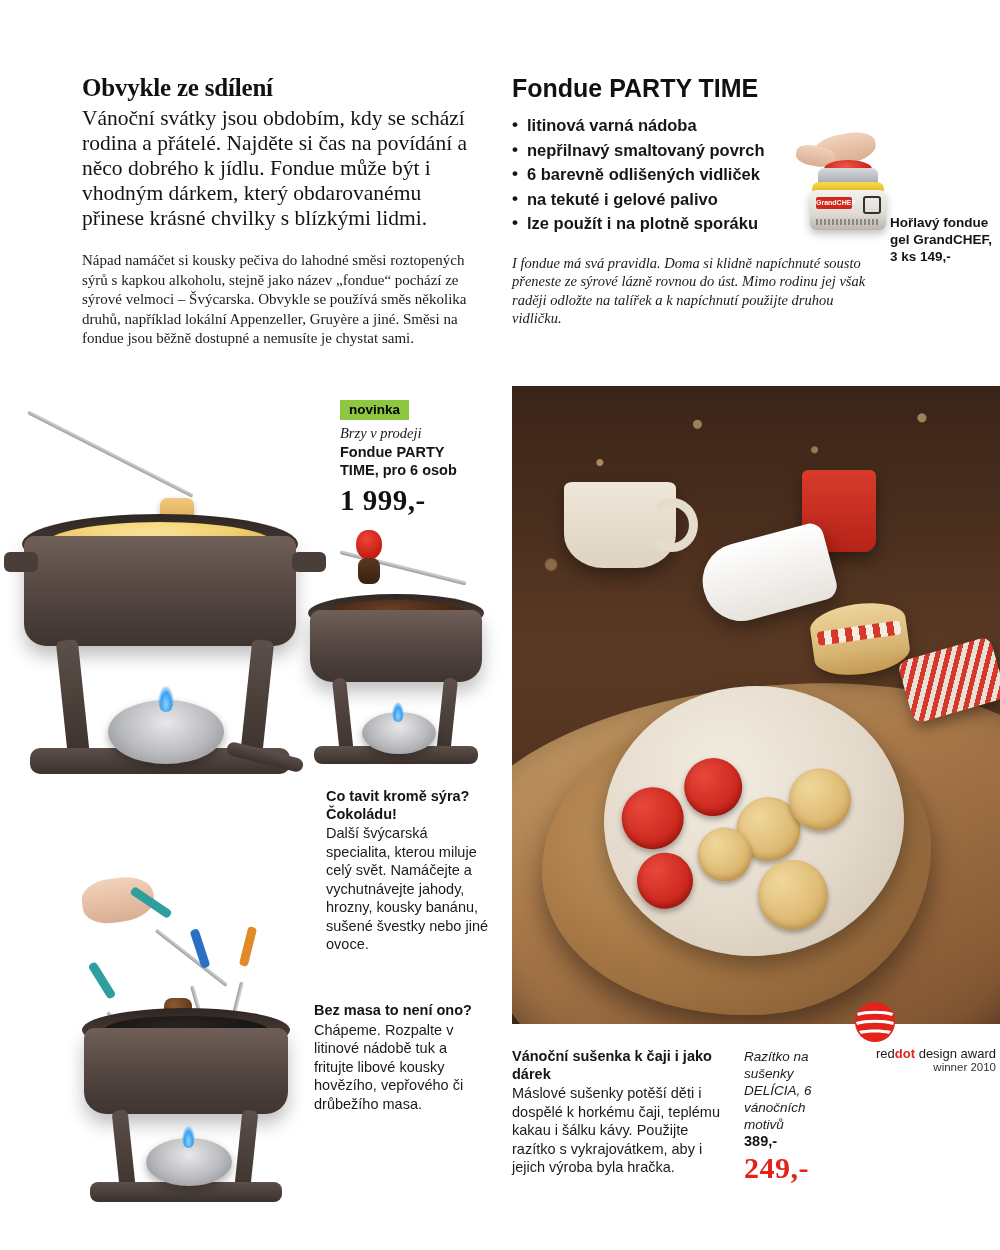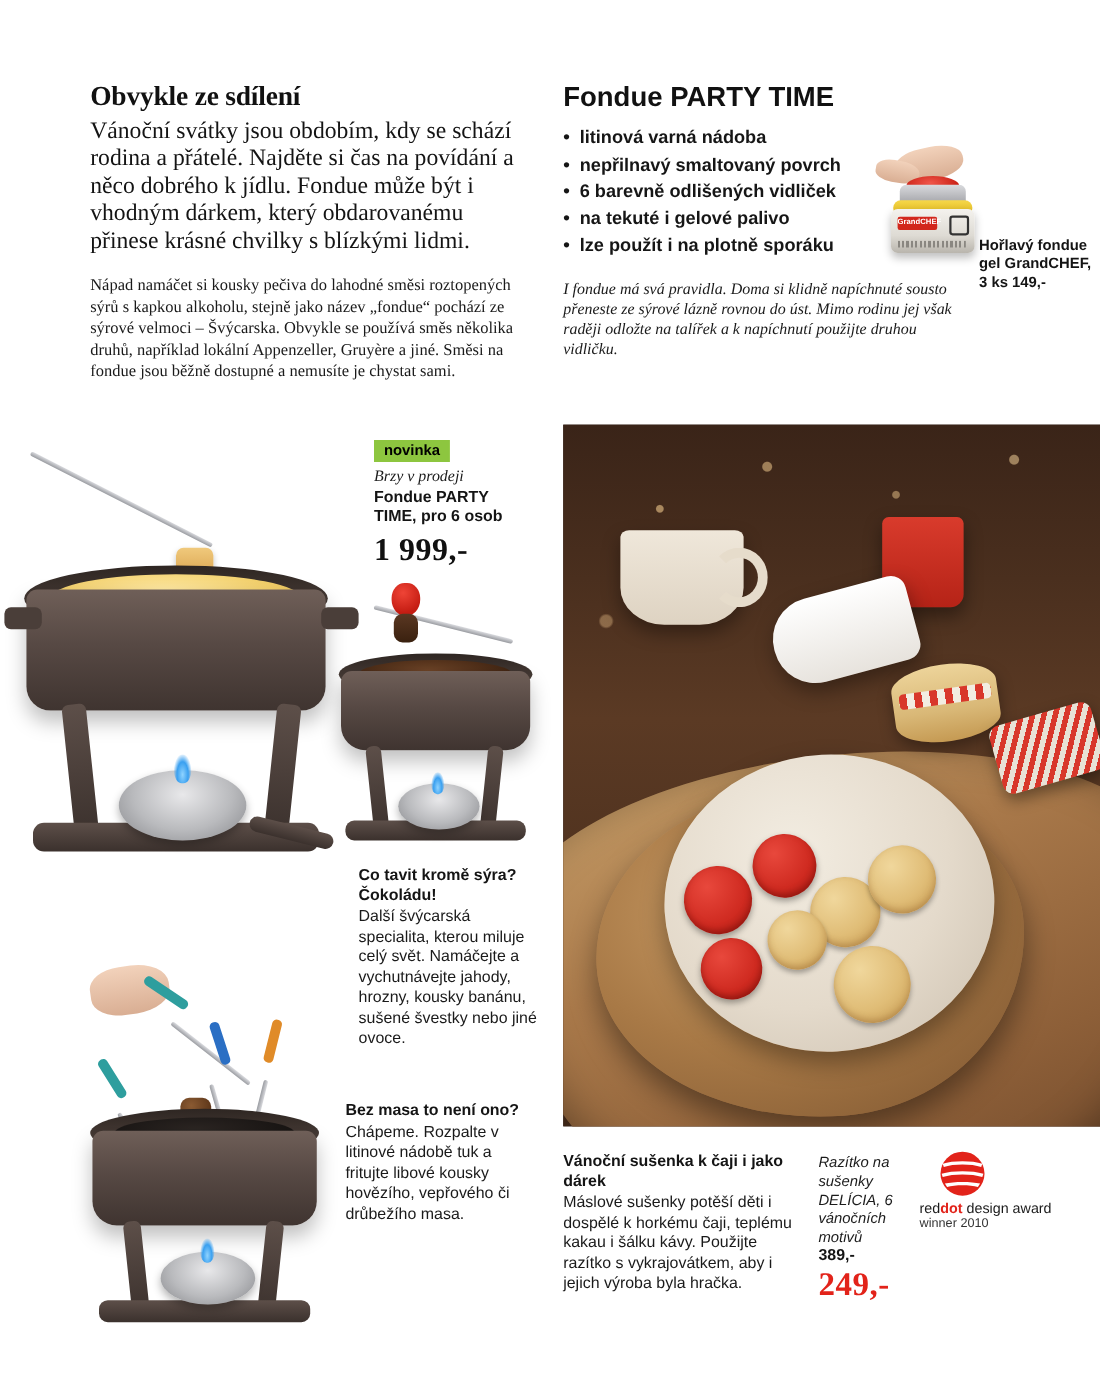--- a/index.html
+++ b/index.html
@@ -115,21 +115,21 @@
   #cookie-block { position:absolute; left:512px; top:1048px; width:215px; }
   #stamp-block  { position:absolute; left:744px; top:1048px; width:105px; }
   .price-red {
     font-family:"Liberation Serif", serif;
     font-size:30px; font-weight:bold; color:#e2231a; letter-spacing:0.5px;
     margin-top:2px;
   }
   .price-strike-small { font-size:14.5px; font-weight:bold; color:#141414; }
 
   
-  #reddot { position:absolute; left:836px; top:1046px; width:160px; }
+  #reddot { position:absolute; left:836px; top:1001px; width:160px;text-align:right; }
   .reddot-mark { width:42px; height:42px; position:relative; margin:0 auto 0 18px; }
   .reddot-text { font-size:13px; color:#1a1a1a; margin-top:4px; line-height:14px; }
   .reddot-text .dot { color:#e2231a; font-weight:bold; }
   .reddot-sub { font-size:11.5px; color:#333; }
 
   
   #photo-main {
     position:absolute; left:512px; top:386px; width:488px; height:638px;
     overflow:hidden;
     background:#2b1a12;

